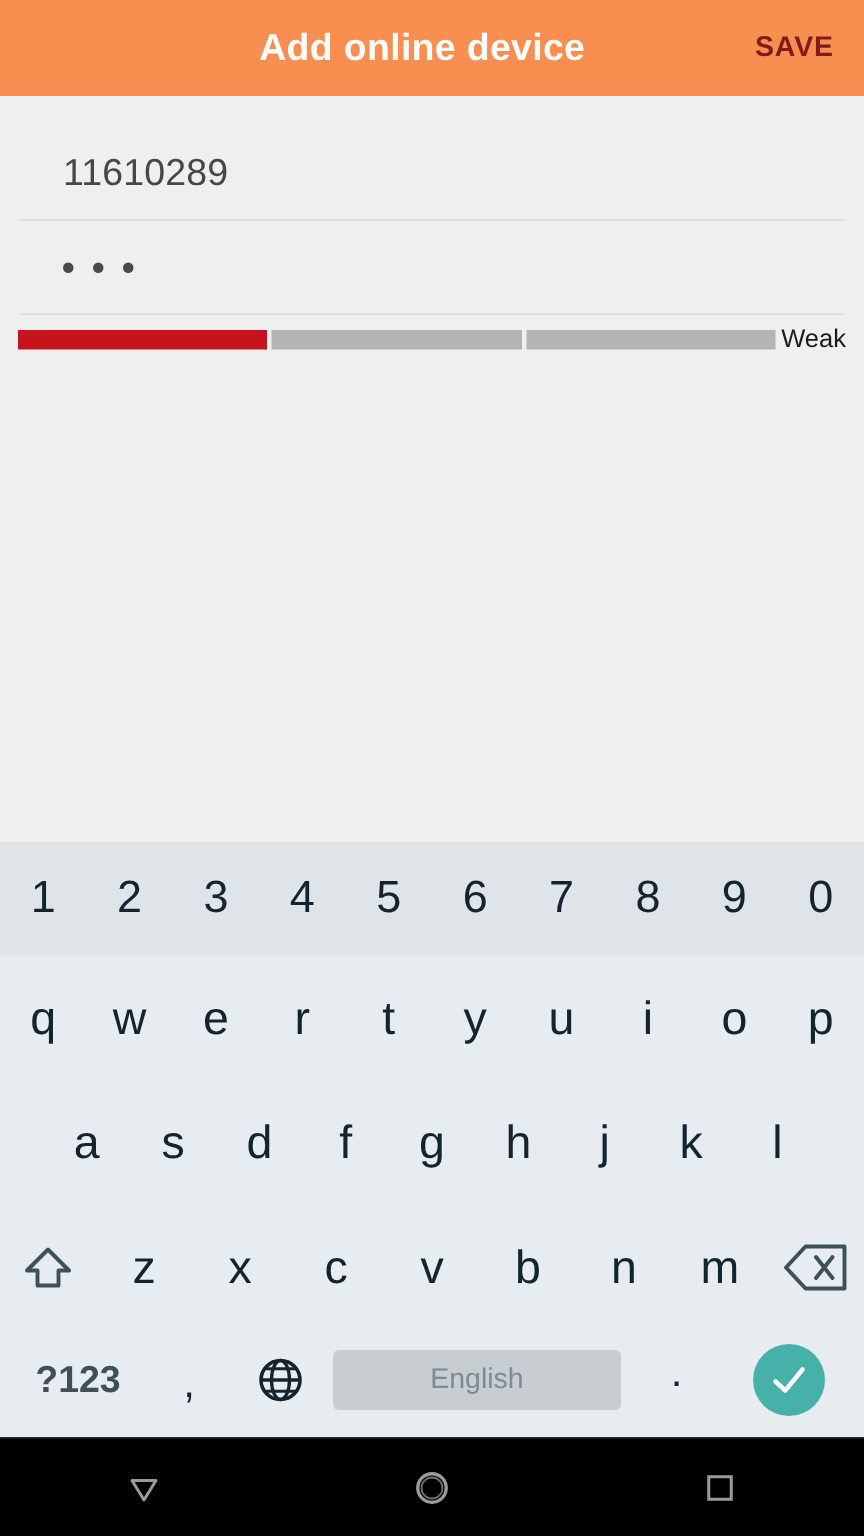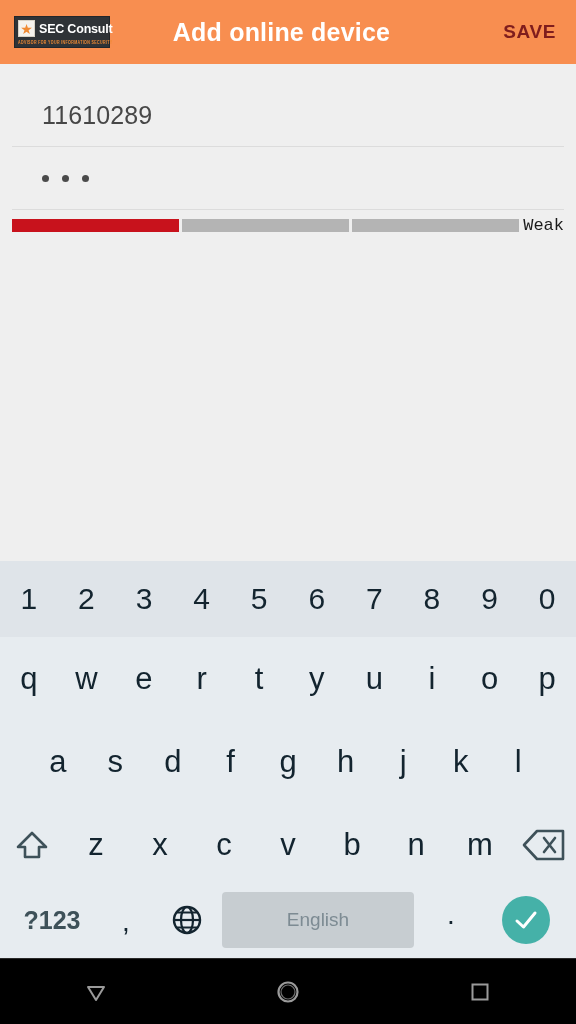--- a/index.html
+++ b/index.html
@@ -155,21 +155,20 @@
     height: 13px;
   }
   .sbar { flex: 1 1 0; height: 13px; background: #b4b4b4; }
   .sbar.filled-weak { background: #c8121c; }
 
   .strength-label {
     font-size: 17px;
     color: #1a1a1a;
     margin-left: 4px;
     white-space: nowrap;
-    font-family: Liberation Mono, monospace;
   }
 
   
   .keyboard {
     flex: 0 0 auto;
     background: #e7ecf0;
     user-select: none;
   }
 
   .kb-row {
@@ -229,21 +228,21 @@
     padding-top: 4px;
   }
   .key-globe {
     flex: 0 0 62px;
     display: flex;
     align-items: center;
     justify-content: center;
   }
   .key-space {
     flex: 1 1 auto;
-    height: 56px;
+    height: 40px;
     background: #c7cdd1;
     border-radius: 4px;
     display: flex;
     align-items: center;
     justify-content: center;
     color: #7d8b93;
     font-size: 19px;
     margin: 0 4px;
   }
   .key-period {
@@ -287,27 +286,20 @@
     height: 100%;
   }
 </style>
 </head>
 <body>
 
 <div id="screen">
 
   <div class="appbar">
 
-    <div class="logo">
-      <div class="logo-top">
-        <span class="logo-star"></span>
-        <span class="logo-name">SEC Consult</span>
-      </div>
-      <div class="logo-tag">ADVISOR FOR YOUR INFORMATION SECURITY</div>
-    </div>
 
     <div class="appbar-title">Add online device</div>
 
     <div class="appbar-save">SAVE</div>
   </div>
 
   <div class="form">
 
     <div class="field">
       <span class="field-value">11610289</span>

